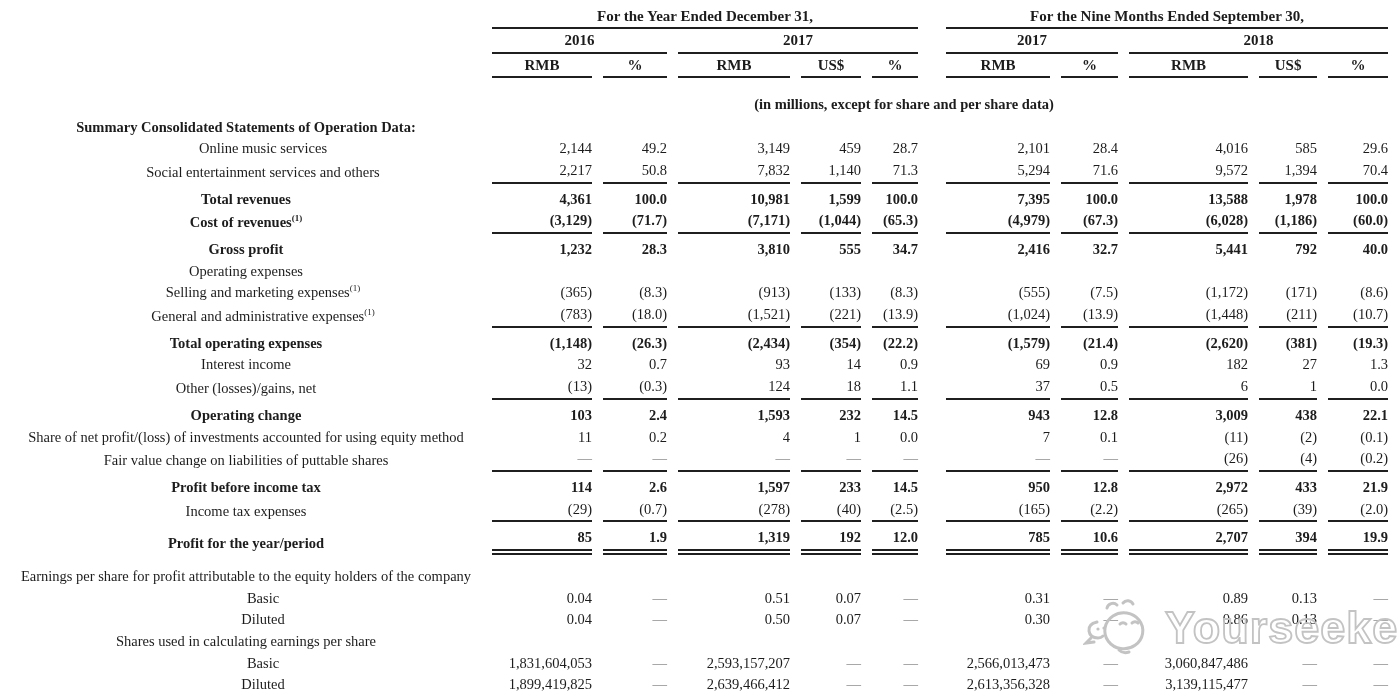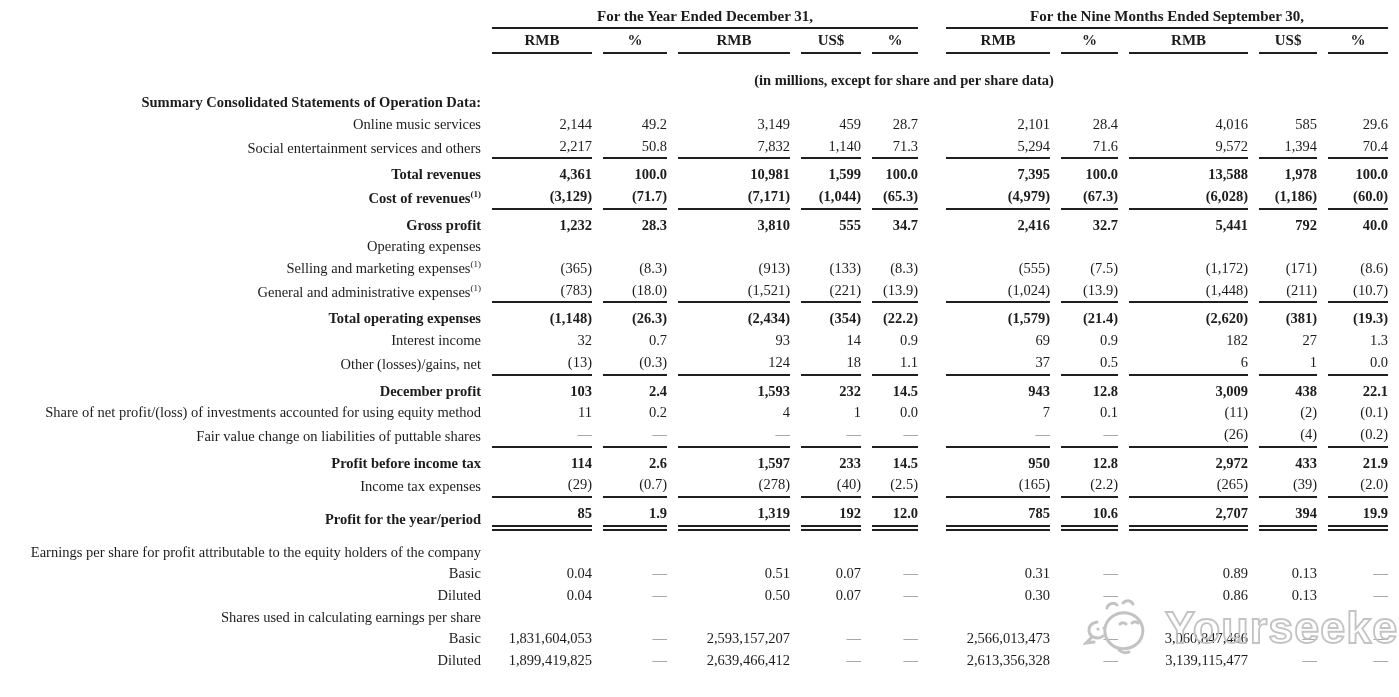--- a/index.html
+++ b/index.html
@@ -9,21 +9,21 @@
   }
   table.fin{
     border-collapse:separate;border-spacing:11px 0;table-layout:fixed;
     width:1399px;margin-top:5px;
   }
   th,td{padding:2px 0;vertical-align:bottom;font-size:14.5px;line-height:1.22;font-weight:normal;}
   th.grp{font-weight:bold;text-align:center;border-bottom:2.5px solid #1f1f1f;padding-bottom:2px;font-size:15px;}
   th.yr{font-weight:bold;text-align:center;border-bottom:2.5px solid #1f1f1f;font-size:15px;}
   th.ch{font-weight:bold;text-align:center;border-bottom:2.5px solid #1f1f1f;font-size:15px;}
   th.units{font-weight:bold;text-align:center;font-size:14.5px;padding-top:18px;padding-bottom:3px;transform:translateX(-36px);}
-  td.lbl{text-align:right;white-space:normal;}
+  td.lbl{text-align:center;white-space:normal;}
   td.lbl.ind{padding-left:34px;}
   td.lbl.hang{padding-left:26px;text-indent:-26px;}
   td.num{text-align:right;white-space:nowrap;}
   .b{font-weight:bold;}
   td.ul{border-bottom:2.5px solid #1f1f1f;margin-top:16px;}
   td.uld{border-bottom:6px double #1f1f1f;}
   td.dash{color:#8c8c8c;}
   tr.pt > td{padding-top:7px;}
   tr.pt2 > td{padding-top:13px;}
   sup{font-size:62%;line-height:0;}
@@ -59,20 +59,28 @@
     </colgroup>
     <thead>
       <tr>
         <th></th>
         <th class="grp" colspan="5">For the Year Ended December 31,</th>
         <th></th>
         <th class="grp" colspan="5">For the Nine Months Ended September 30,</th>
       </tr>
       <tr>
         <th></th>
+        <th class="yr" colspan="2">2016</th>
+        <th class="yr" colspan="3">2017</th>
+        <th></th>
+        <th class="yr" colspan="2">2017</th>
+        <th class="yr" colspan="3">2018</th>
+      </tr>
+      <tr>
+        <th></th>
         <th class="ch">RMB</th>
         <th class="ch">%</th>
         <th class="ch">RMB</th>
         <th class="ch">US$</th>
         <th class="ch">%</th>
         <th></th>
         <th class="ch">RMB</th>
         <th class="ch">%</th>
         <th class="ch">RMB</th>
         <th class="ch">US$</th>
@@ -246,21 +254,21 @@
           <td class="num ul">18</td>
           <td class="num ul">1.1</td>
           <td></td>
           <td class="num ul">37</td>
           <td class="num ul">0.5</td>
           <td class="num ul">6</td>
           <td class="num ul">1</td>
           <td class="num ul">0.0</td>
         </tr>
         <tr class="pt">
-          <td class="lbl b">December profit</td>
+          <td class="lbl b">Operating change</td>
           <td class="num b">103</td>
           <td class="num b">2.4</td>
           <td class="num b">1,593</td>
           <td class="num b">232</td>
           <td class="num b">14.5</td>
           <td></td>
           <td class="num b">943</td>
           <td class="num b">12.8</td>
           <td class="num b">3,009</td>
           <td class="num b">438</td>

